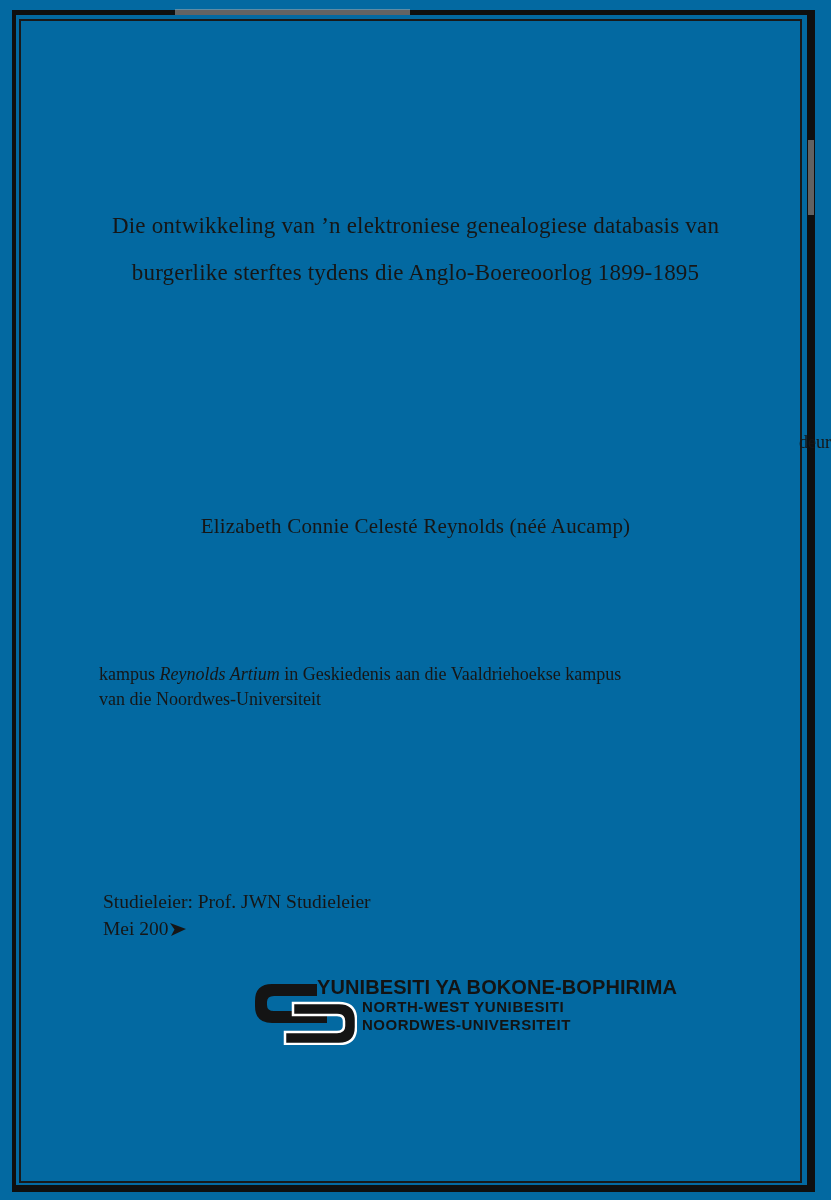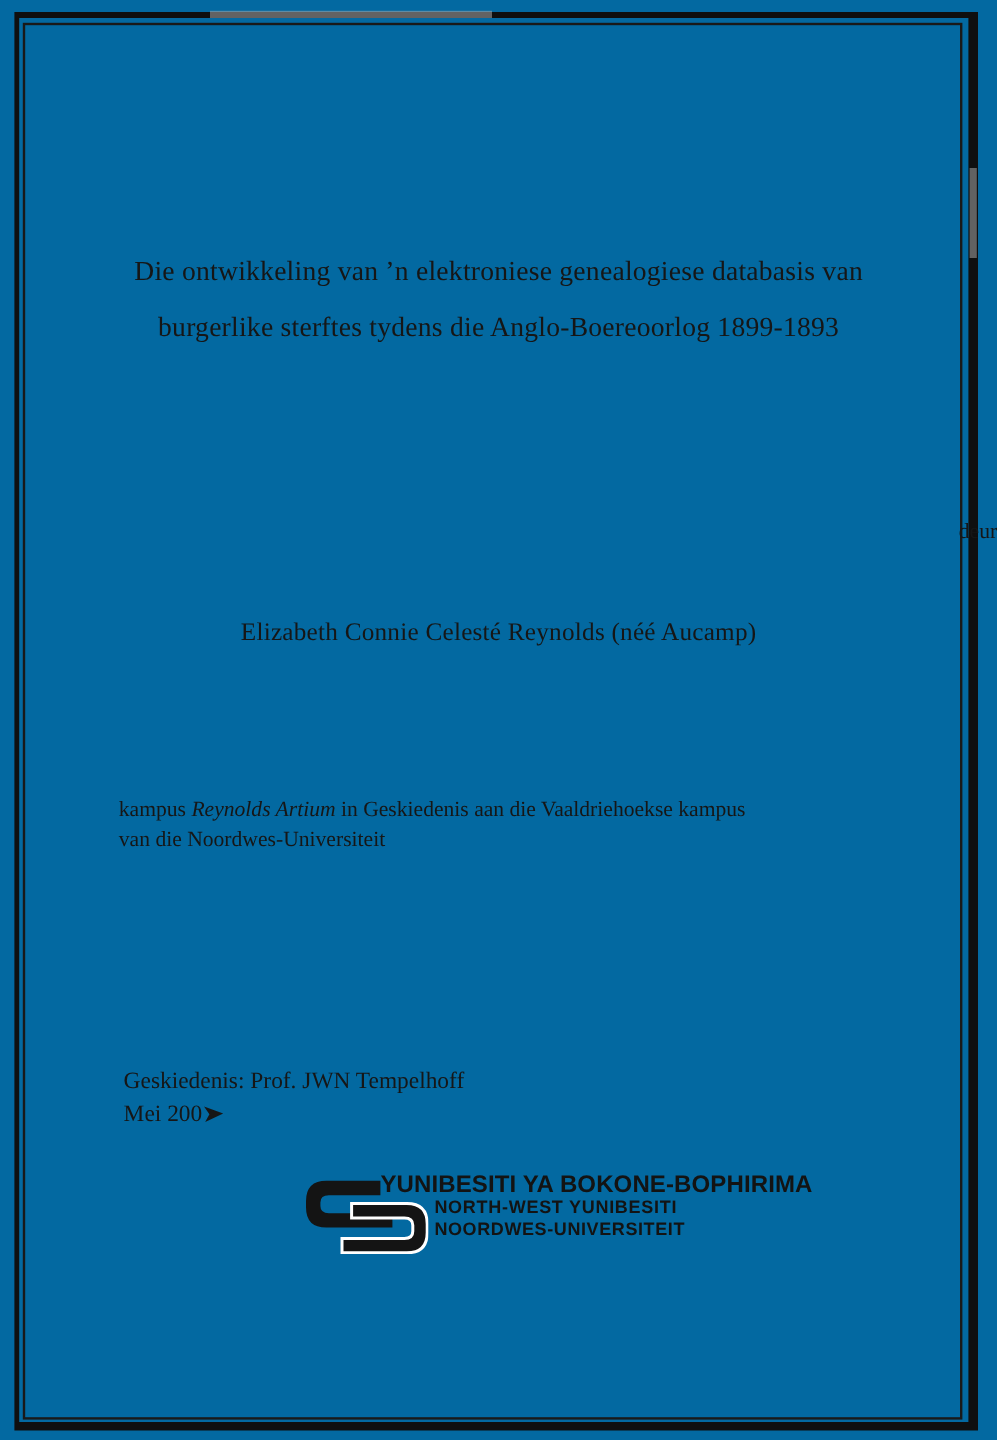--- a/index.html
+++ b/index.html
@@ -130,34 +130,34 @@
 
 <div class="page">
 
   <div class="frame-outer"></div>
   <div class="frame-inner"></div>
   <div class="scan-artifact-top"></div>
   <div class="scan-artifact-right"></div>
 
   <div class="title-block">
     <div>Die ontwikkeling van ’n elektroniese genealogiese databasis van</div>
-    <div>burgerlike sterftes tydens die Anglo-Boereoorlog 1899-1893</div>
+    <div>burgerlike sterftes tydens die Anglo-Boereoorlog 1899-1895</div>
   </div>
 
   <div class="byline">deur</div>
 
   <div class="author">Elizabeth Connie Celesté Reynolds (néé Aucamp)</div>
 
   <div class="submission">
     <div><span>kampus </span><span class="italic">Reynolds Artium</span><span> in Geskiedenis aan die Vaaldriehoekse kampus</span></div>
     <div>van die Noordwes-Universiteit</div>
   </div>
 
   <div class="supervisor-block">
-    <div>Geskiedenis: Prof. JWN Tempelhoff</div>
+    <div>Studieleier: Prof. JWN Studieleier</div>
     <div class="date-line"><span>Mei 200</span><svg class="seven-glyph" width="17" height="18" viewBox="0 0 17 18" aria-label="7">
           <polygon points="0,4 16,10 1,17 4.5,10.5" fill="#161616"></polygon>
         </svg></div>
   </div>
 
   <div class="logo">
     <svg class="logo-mark" width="102" height="62" viewBox="0 0 102 62">
       <path d="M62 1 H17 Q0 1 0 18 V23 Q0 40 17 40 H72 V28 H19 Q12 28 12 22 V19 Q12 13 19 13 H62 Z" fill="#141414"></path>
       <path d="M38 20 H84 Q101 20 101 37 V44 Q101 61 84 61 H30 V49 H82 Q89 49 89 43 V38 Q89 32 82 32 H38 Z" fill="#141414" stroke="#ffffff" stroke-width="2.5"></path>
     </svg>

